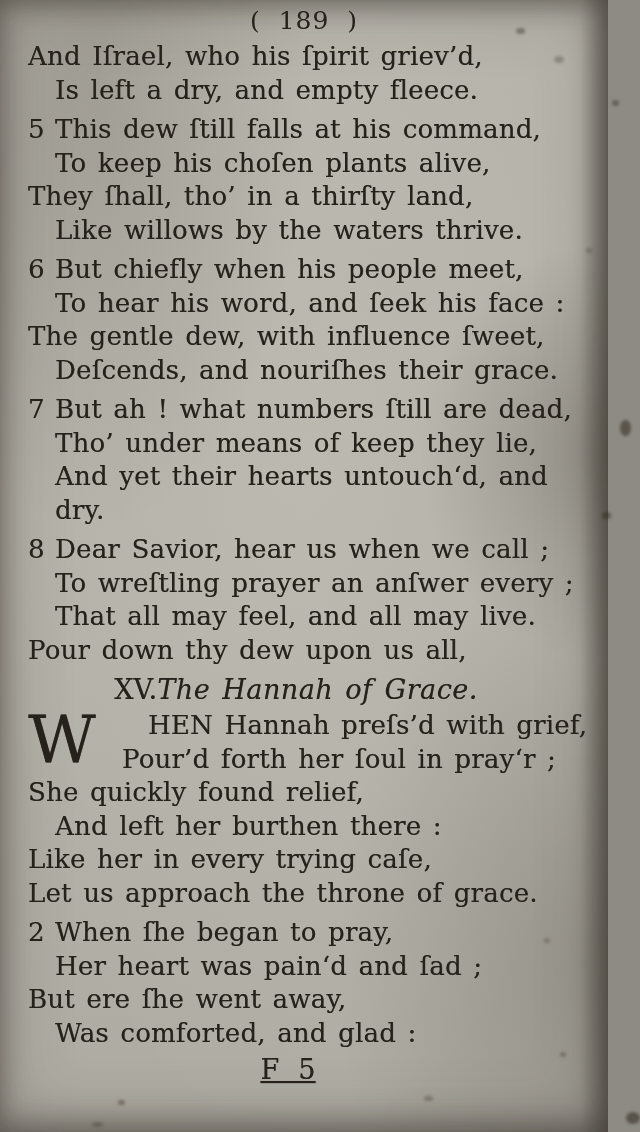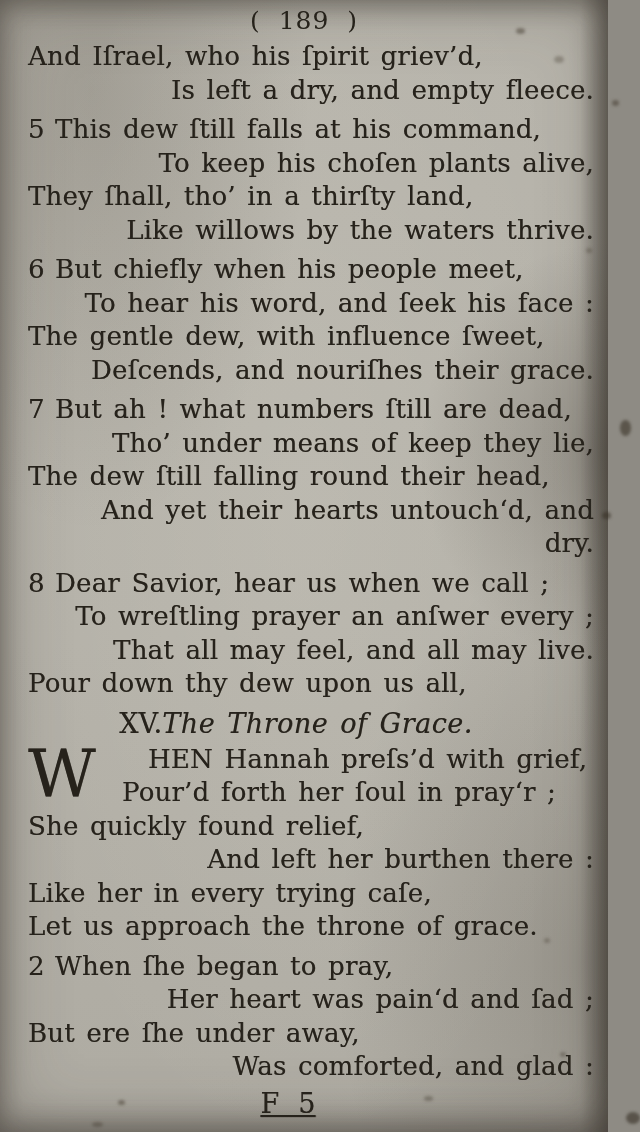--- a/index.html
+++ b/index.html
@@ -41,21 +41,21 @@
     padding-right: 14px;
     font-size: 26px;
     line-height: 33.5px;
     word-spacing: 3px;
     letter-spacing: 0.2px;
     text-shadow: 0.3px 0.3px 0.5px rgba(35,30,22,0.55);
   }
   .stanza { margin: 0; }
   .stanza + .stanza, .stanza.gap { margin-top: 6px; }
   .line { white-space: pre-wrap; }
-  .i1 { margin-left: 27px; text-align: right; }
+  .i1 { margin-left: 27px; }
   .vnum { display: inline-block; width: 27px; }
   .hymn-heading {
     text-align: center;
     margin: 6px 30px 2px 0;
     font-size: 27px;
     line-height: 34px;
   }
   .hymn-heading .num { margin-right: 0; }
   .it { font-style: italic; letter-spacing: 0.5px; }
   .dropcap-block { position: relative; min-height: 67px; }
@@ -123,51 +123,50 @@
     <div class="stanza">
       <div class="line i0"><span class="vnum">6</span><span>But chiefly when his people meet,</span></div>
       <div class="line i1">To hear his word, and ſeek his face :</div>
       <div class="line i0">The gentle dew, with influence ſweet,</div>
       <div class="line i1">Deſcends, and nouriſhes their grace.</div>
     </div>
 
     <div class="stanza">
       <div class="line i0"><span class="vnum">7</span><span>But ah ! what numbers ſtill are dead,</span></div>
       <div class="line i1">Tho’ under means of keep they lie,</div>
-      <div class="line i0">The dew ſtill falling round their head,</div>
       <div class="line i1">And yet their hearts untouch‘d, and dry.</div>
     </div>
 
     <div class="stanza">
       <div class="line i0"><span class="vnum">8</span><span>Dear Savior, hear us when we call ;</span></div>
       <div class="line i1">To wreſtling prayer an anſwer every ;</div>
       <div class="line i1">That all may feel, and all may live.</div>
       <div class="line i0">Pour down thy dew upon us all,</div>
     </div>
 
     <div class="hymn-heading">
-      <span class="num">XV.</span><span class="it">The Throne of Grace.</span>
+      <span class="num">XV.</span><span class="it">The Hannah of Grace.</span>
     </div>
 
     <div class="stanza">
       <div class="dropcap-block">
         <span class="dropcap">W</span>
         <div class="line dc1">HEN Hannah preſs’d with grief,</div>
         <div class="line dc2">Pour’d forth her ſoul in pray‘r ;</div>
       </div>
       <div class="line i0">She quickly found relief,</div>
       <div class="line i1">And left her burthen there :</div>
       <div class="line i0">Like her in every trying caſe,</div>
       <div class="line i0">Let us approach the throne of grace.</div>
     </div>
 
     <div class="stanza">
       <div class="line i0"><span class="vnum">2</span><span>When ſhe began to pray,</span></div>
       <div class="line i1">Her heart was pain‘d and ſad ;</div>
-      <div class="line i0">But ere ſhe under away,</div>
+      <div class="line i0">But ere ſhe went away,</div>
       <div class="line i1">Was comforted, and glad :</div>
     </div>
 
     <div class="footer">F 5</div>
 
   </div>
 
   <div class="stain st1"></div>
   <div class="stain st2"></div>
   <div class="stain st3"></div>

